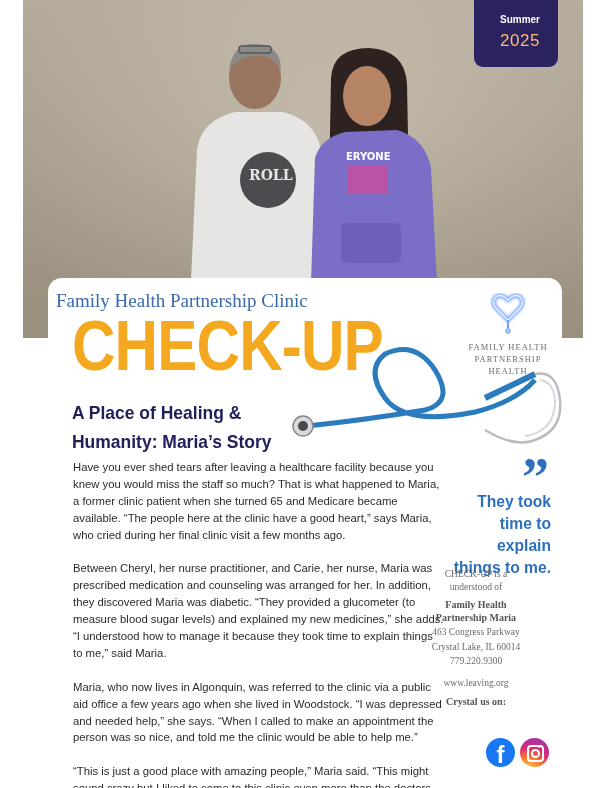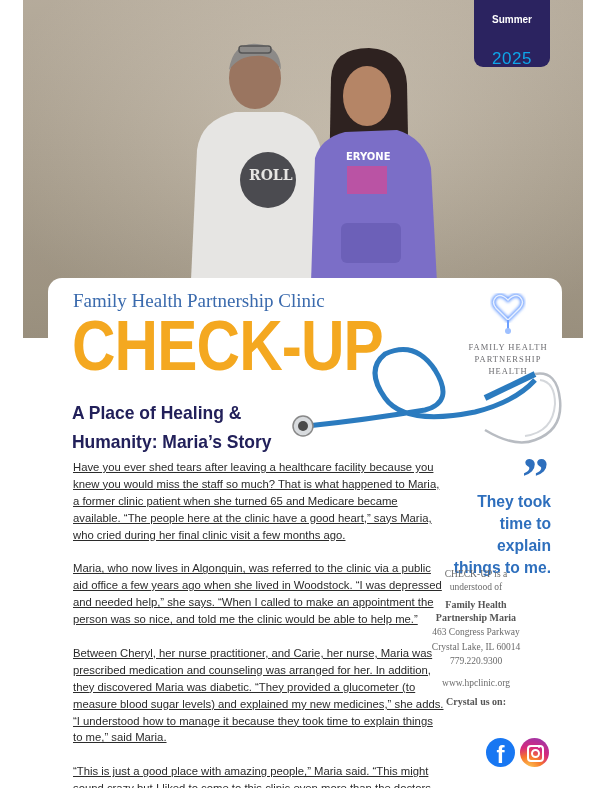--- a/index.html
+++ b/index.html
@@ -1,32 +1,32 @@
 <!DOCTYPE html>
 <html><head>
 <meta charset="utf-8">
 <style>
   html,body{margin:0;padding:0;}
   body{width:607px;height:788px;background:#ffffff;position:relative;overflow:hidden;font-family:"Liberation Sans",sans-serif;}
   .photo{position:absolute;left:23px;top:0;width:560px;height:338px;background:linear-gradient(180deg,#c4b9a8 0%,#b6ab99 45%,#a69b88 100%);overflow:hidden;}
   .photo .wall-shade{position:absolute;inset:0;background:radial-gradient(ellipse at 55% 40%,rgba(255,255,255,0.15),rgba(0,0,0,0.08) 80%);}
   .person-left{position:absolute;left:160px;top:40px;width:140px;height:240px;}
   .person-right{position:absolute;left:278px;top:48px;width:140px;height:235px;}
-  .badge{position:absolute;left:474px;top:0;width:76px;height:67px;background:#2b2360;border-radius:0 0 9px 9px;text-align:center;}
+  .badge{position:absolute;left:474px;top:0;width:76px;height:67px;background:#2b2360;border-radius:0 0 9px 9px;text-align:center;padding-left:8px;}
   .badge .season{color:#ffffff;font-weight:bold;font-size:10px;margin-top:14px;}
-  .badge .year{color:#0ea5e9;font-size:17px;margin-top:24px;letter-spacing:0.5px;}
+  .badge .year{color:#fdba74;font-size:17px;margin-top:6px;letter-spacing:0.5px;}
   .card{position:absolute;left:48px;top:278px;width:514px;height:168px;background:#ffffff;border-radius:14px 14px 0 0;}
-  .clinic-line{position:absolute;left:73px;top:290px;font-family:"Liberation Serif",serif;color:#3a6aad;font-size:19px;}
+  .clinic-line{position:absolute;left:56px;top:290px;font-family:"Liberation Serif",serif;color:#3a6aad;font-size:19px;}
   .checkup{position:absolute;left:72px;top:306px;font-family:"Liberation Sans",sans-serif;font-weight:bold;color:#f4a820;font-size:70px;letter-spacing:-1px;transform:scaleX(0.86);transform-origin:left top;line-height:80px;}
   .logo{position:absolute;left:468px;top:292px;width:80px;text-align:center;}
   .logo-text{font-family:"Liberation Serif",serif;color:#6e6e72;font-size:8.5px;letter-spacing:1px;line-height:10px;margin-top:2px;}
   .steth{position:absolute;left:285px;top:340px;width:285px;height:110px;}
   .headline{position:absolute;left:72px;top:398px;color:#22205a;font-weight:bold;font-size:19px;line-height:29px;transform:scaleX(0.92);transform-origin:left top;}
   .body-text{position:absolute;left:73px;top:459px;width:372px;color:#2b2b2b;font-size:11.3px;line-height:16.9px;}
-  .body-text p{margin:0 0 16.9px 0;text-decoration:underline;}
+  .body-text p{margin:0 0 16.9px 0;}
   .quote-mark{position:absolute;left:522px;top:452px;color:#2e6fbd;font-family:"Liberation Serif",serif;font-weight:bold;font-size:54px;line-height:50px;}
   .pullquote{position:absolute;right:56px;top:491px;width:130px;text-align:right;color:#2e6fbd;font-weight:bold;font-size:17px;line-height:22px;transform:scaleX(0.92);transform-origin:right top;}
   .colophon{position:absolute;right:56px;top:568px;width:150px;text-align:center;font-family:Liberation Serif, serif;color:#6a6a6a;font-size:9.5px;line-height:12.5px;}
   .colophon .bold{font-weight:bold;color:#555;font-size:10px;}
   .social{position:absolute;left:486px;top:738px;width:64px;height:30px;}
   .fb{position:absolute;left:0;top:0;width:29px;height:29px;border-radius:50%;background:#1877f2;color:#fff;font-weight:bold;font-size:24px;text-align:center;line-height:33px;font-family:"Liberation Sans",sans-serif;overflow:hidden;}
   .ig{position:absolute;left:34px;top:0;width:29px;height:29px;border-radius:50%;background:radial-gradient(circle at 30% 110%,#fdd15a 0%,#f7782b 35%,#d62a7c 60%,#8a3ab9 100%);}
   .ig .sq{position:absolute;left:7px;top:7px;width:13px;height:13px;border:2px solid #fff;border-radius:4px;}
   .ig .ci{position:absolute;left:11px;top:11px;width:5px;height:5px;border:2px solid #fff;border-radius:50%;}
   .ig .dot{position:absolute;left:18px;top:8px;width:2px;height:2px;background:#fff;border-radius:50%;}
@@ -90,22 +90,22 @@
   <circle cx="18" cy="86" r="5" fill="#4a4a4a"></circle>
 </svg>
 
 <div class="headline">
   <div>A Place of Healing &amp;</div>
   <div>Humanity: Maria’s Story</div>
 </div>
 
 <div class="body-text">
   <p>Have you ever shed tears after leaving a healthcare facility because you knew you would miss the staff so much? That is what happened to Maria, a former clinic patient when she turned 65 and Medicare became available.  “The people here at the clinic have a good heart,” says Maria, who cried during her final clinic visit a few months ago.</p>
+  <p>Between Cheryl, her nurse practitioner, and Carie, her nurse, Maria was prescribed medication and counseling was arranged for her. In addition, they discovered Maria was diabetic. “They provided a glucometer (to measure blood sugar levels) and explained my new medicines,” she adds.  “I understood how to manage it because they took time to explain things to me,” said Maria.</p>
   <p>Maria, who now lives in Algonquin, was referred to the clinic via a public aid office a few years ago when she lived in Woodstock. “I was depressed and needed help,” she says. “When I called to make an appointment the person was so nice, and told me the clinic would be able to help me.”</p>
-  <p>Between Cheryl, her nurse practitioner, and Carie, her nurse, Maria was prescribed medication and counseling was arranged for her. In addition, they discovered Maria was diabetic. “They provided a glucometer (to measure blood sugar levels) and explained my new medicines,” she adds.  “I understood how to manage it because they took time to explain things to me,” said Maria.</p>
   <p>“This is just a good place with amazing people,” Maria said.  “This might sound crazy but I liked to come to this clinic even more than the doctors that I saw when I had insurance through work.”</p>
 </div>
 
 <div class="quote-mark">”</div>
 <div class="pullquote">
   <div>They took</div>
   <div>time to</div>
   <div>explain</div>
   <div>things to me.</div>
 </div>
@@ -116,21 +116,21 @@
   <div style="height:6px"></div>
   <div class="bold">Family Health</div>
   <div class="bold">Partnership Maria</div>
   <div style="height:2px"></div>
   <div>463 Congress Parkway</div>
   <div style="height:2px"></div>
   <div>Crystal Lake, IL 60014</div>
   <div style="height:2px"></div>
   <div>779.220.9300</div>
   <div style="height:9px"></div>
-  <div>www.hpclinic.org</div>
+  <div>www.leaving.org</div>
   <div style="height:7px"></div>
   <div class="bold">Crystal us on:</div>
 </div>
 
 <div class="social">
   <div class="fb">f</div>
   <div class="ig">
     <div class="sq"></div>
     <div class="ci"></div>
     <div class="dot"></div>

